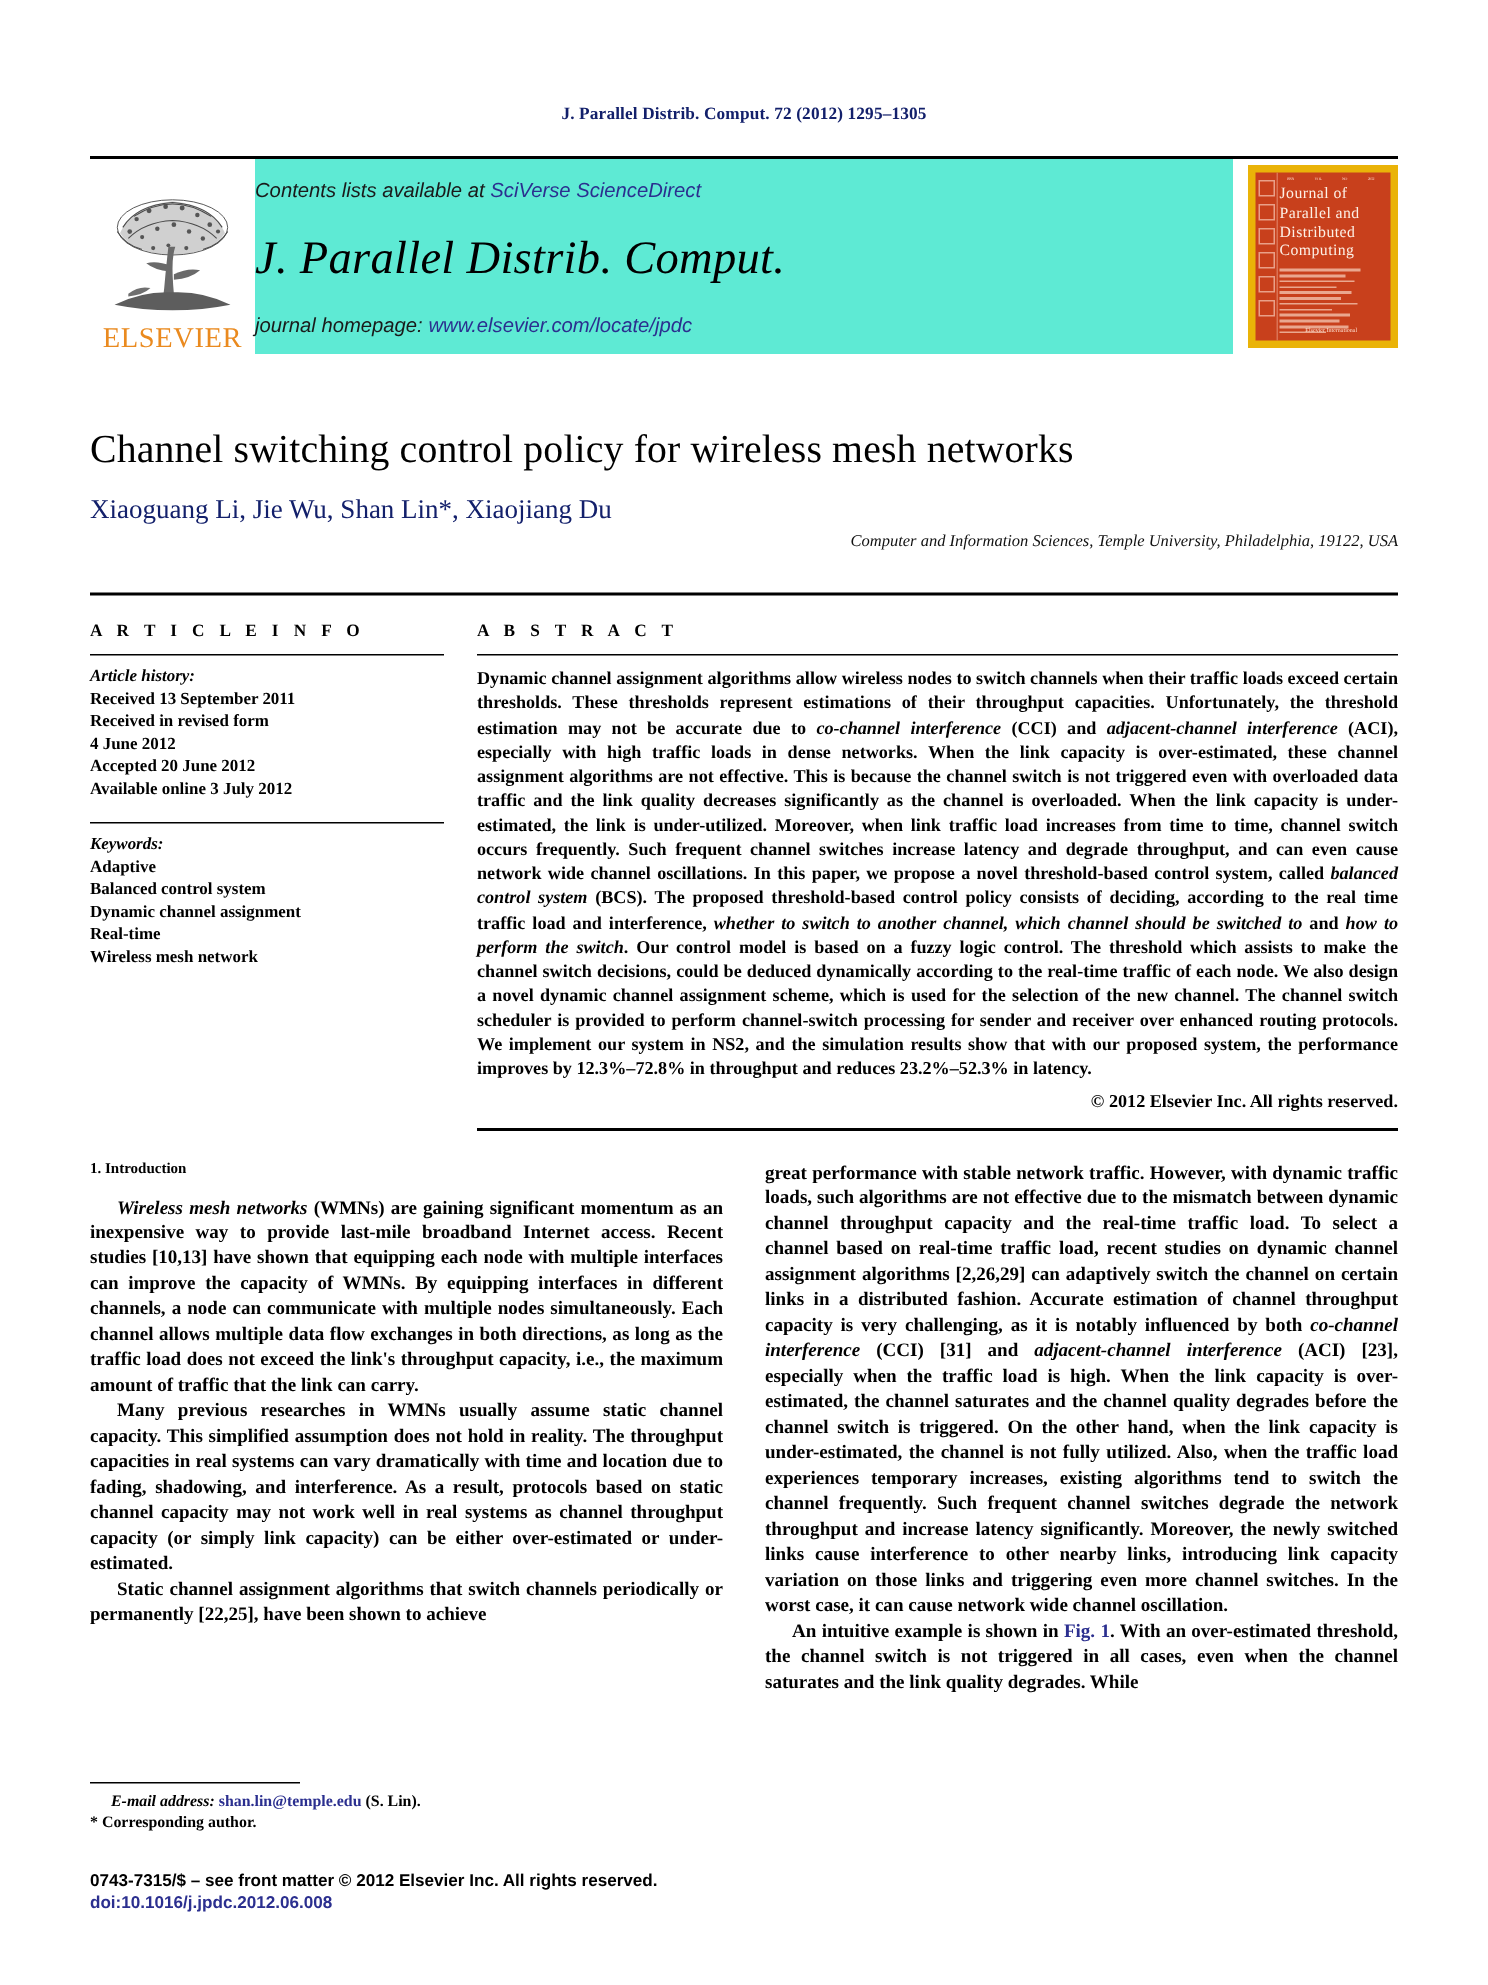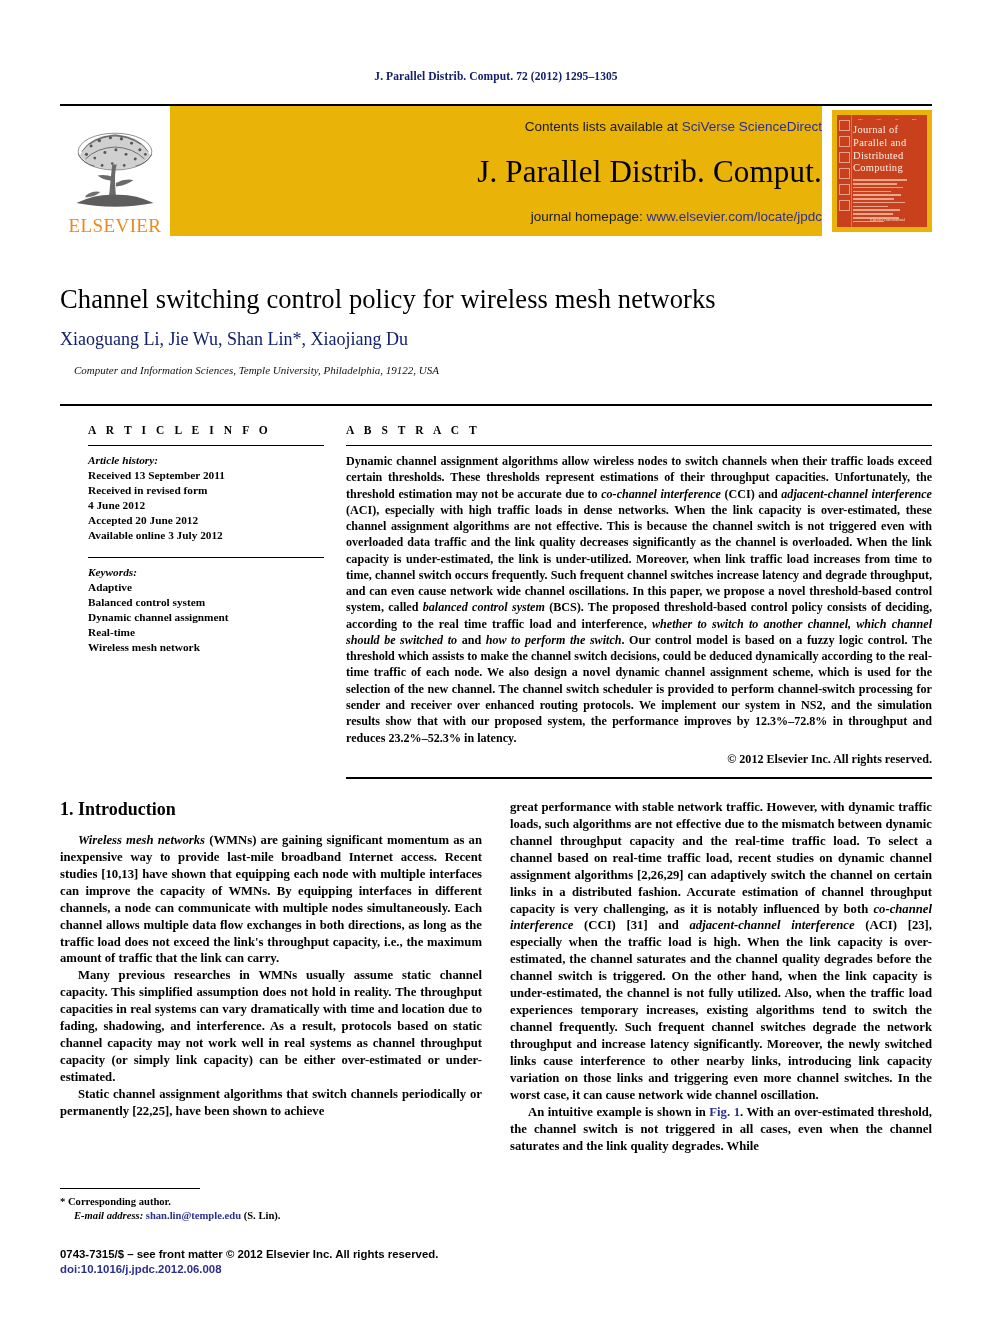--- a/index.html
+++ b/index.html
@@ -56,27 +56,28 @@
     font-family: "Liberation Serif", serif;
     font-size: 19px;
     letter-spacing: 0.4px;
     color: #ea8a1f;
     line-height: 1;
     padding-bottom: 1px;
     white-space: nowrap;
   }
   .masthead-center {
     flex: 1 1 auto;
-    background: #eab308;
+    background: #5eead4;
     display: flex;
     flex-direction: column;
-    align-items: flex-end;
+    align-items: flex-start;
     justify-content: space-between;
     padding: 13px 0 12px 0;
     box-sizing: border-box;
+    font-style: italic;
   }
   .contents-line {
     font-family: "Liberation Sans", sans-serif;
     font-size: 13.5px;
     color: #1a1a1a;
   }
   .journal-title {
     font-family: "Liberation Serif", serif;
     font-size: 31px;
     color: #000;
@@ -162,36 +163,36 @@
     font-family: "Liberation Serif", serif;
     font-size: 18px;
     color: #13206b;
     margin: 0 0 5px 0;
   }
   .affiliation {
     font-family: "Liberation Serif", serif;
     font-style: italic;
     font-size: 11px;
     color: #111;
-    margin: 14px;
+    margin: 0;
+    text-align: right;
   }
 
   
   .info-abstract {
     margin: 28px 60px 0 60px;
     border-top: 2.2px solid #000;
     padding-top: 18px;
     display: flex;
   }
   .col-info {
     flex: 0 0 258px;
     width: 258px;
     padding-right: 22px;
     box-sizing: border-box;
-    margin-left: 28px;
   }
   .col-abstract {
     flex: 1 1 auto;
   }
   .sec-head {
     font-family: "Liberation Serif", serif;
     font-weight: bold;
     font-size: 11.5px;
     letter-spacing: 3.6px;
     margin-bottom: 9px;
@@ -236,21 +237,21 @@
     margin: 20px 60px 0 60px;
     display: flex;
     gap: 28px;
   }
   .bcol {
     flex: 1 1 0;
     width: 0;
   }
   .sec-title {
     font-family: "Liberation Serif", serif;
-    font-size: 18px;
+    font-size: 10px;
     font-weight: bold;
     margin: 0 0 12px 0;
   }
   .para {
     font-family: Liberation Serif, serif;
     font-size: 12.7px;
     line-height: 1.335;
     text-align: justify;
     text-indent: 18px;
     margin: 0;
@@ -437,28 +438,28 @@
     </div>
 
     <div class="bcol">
       <p class="para" style="text-indent:0"><span>great performance with stable network traffic. However, with dynamic traffic loads, such algorithms are not effective due to the mismatch between dynamic channel throughput capacity and the real-time traffic load. To select a channel based on real-time traffic load, recent studies on dynamic channel assignment algorithms [2,26,29] can adaptively switch the channel on certain links in a distributed fashion. Accurate estimation of channel throughput capacity is very challenging, as it is notably influenced by both </span><i>co-channel interference</i><span> (CCI) [31] and </span><i>adjacent-channel interference</i><span> (ACI) [23], especially when the traffic load is high. When the link capacity is over-estimated, the channel saturates and the channel quality degrades before the channel switch is triggered. On the other hand, when the link capacity is under-estimated, the channel is not fully utilized. Also, when the traffic load experiences temporary increases, existing algorithms tend to switch the channel frequently. Such frequent channel switches degrade the network throughput and increase latency significantly. Moreover, the newly switched links cause interference to other nearby links, introducing link capacity variation on those links and triggering even more channel switches. In the worst case, it can cause network wide channel oscillation.</span></p>
       <p class="para"><span>An intuitive example is shown in </span><span class="link">Fig. 1</span><span>. With an over-estimated threshold, the channel switch is not triggered in all cases, even when the channel saturates and the link quality degrades. While</span></p>
     </div>
   </div>
 
   <div class="footnote-area">
     <div class="foot-rule"></div>
+    <div class="footnote" style="padding-left:14px">
+      <span class="em">E-mail address:</span>
+      <span class="link">shan.lin@temple.edu</span><span> (S. Lin).</span>
+    </div>
     <div class="footnote">
       <span>*</span>
       <span>Corresponding author.</span>
     </div>
-    <div class="footnote" style="padding-left:14px">
-      <span class="em">E-mail address:</span>
-      <span class="link">shan.lin@temple.edu</span><span> (S. Lin).</span>
-    </div>
   </div>
 
   <div class="issn-block">
     <div>0743-7315/$ – see front matter © 2012 Elsevier Inc. All rights reserved.</div>
     <div class="link">doi:10.1016/j.jpdc.2012.06.008</div>
   </div>
 
 </div>
 
 </body></html>

